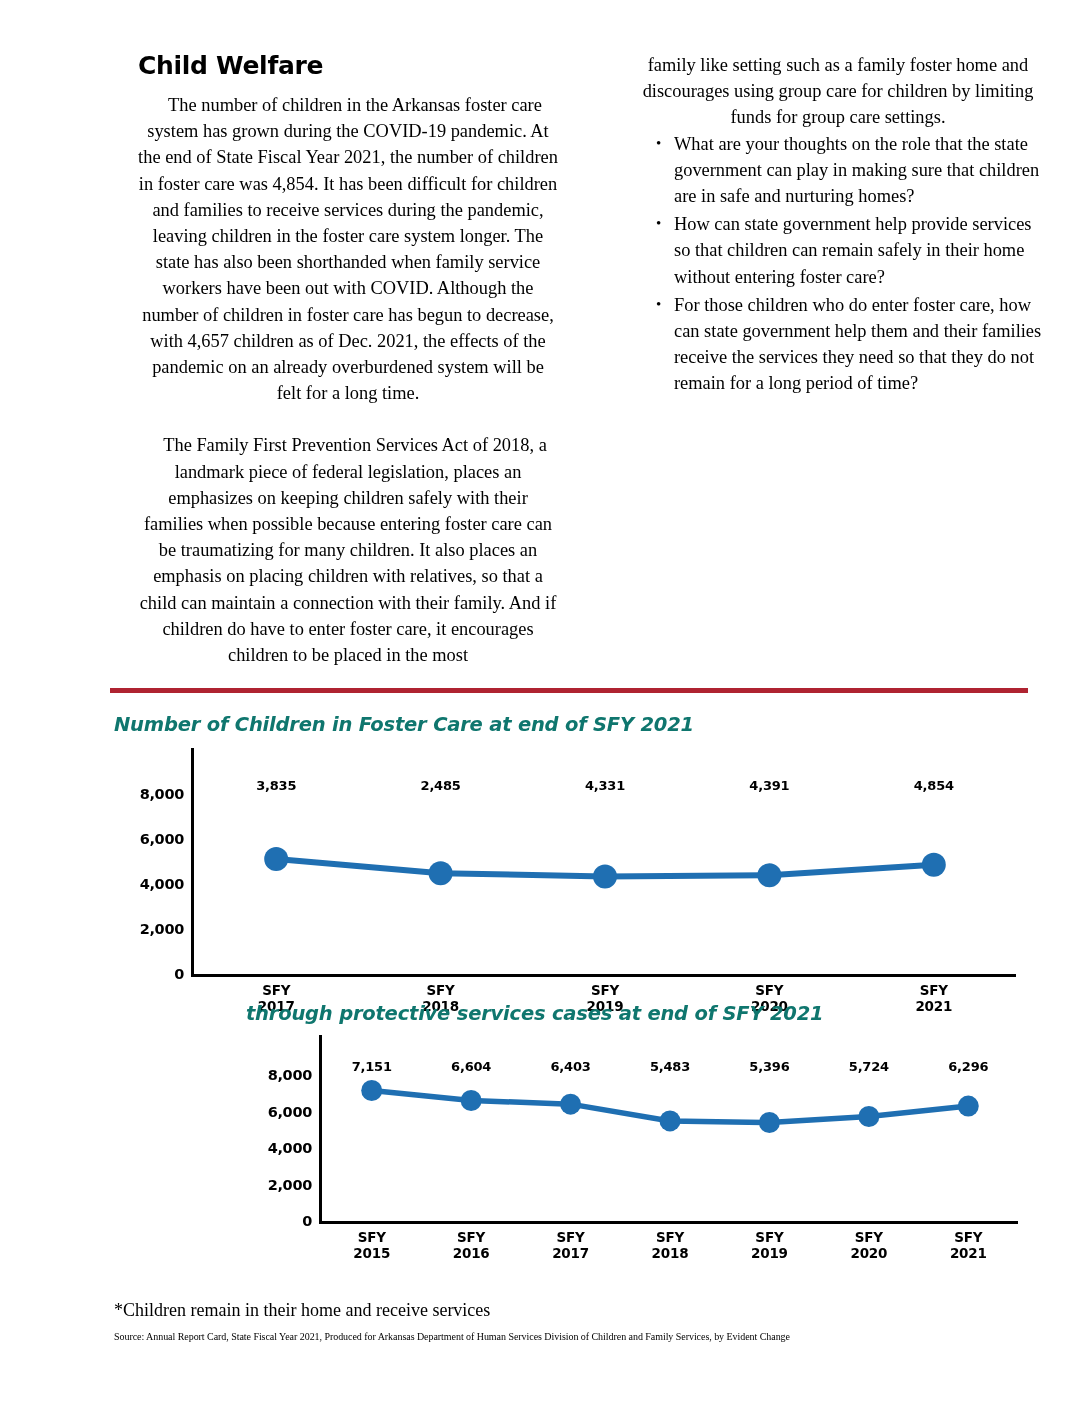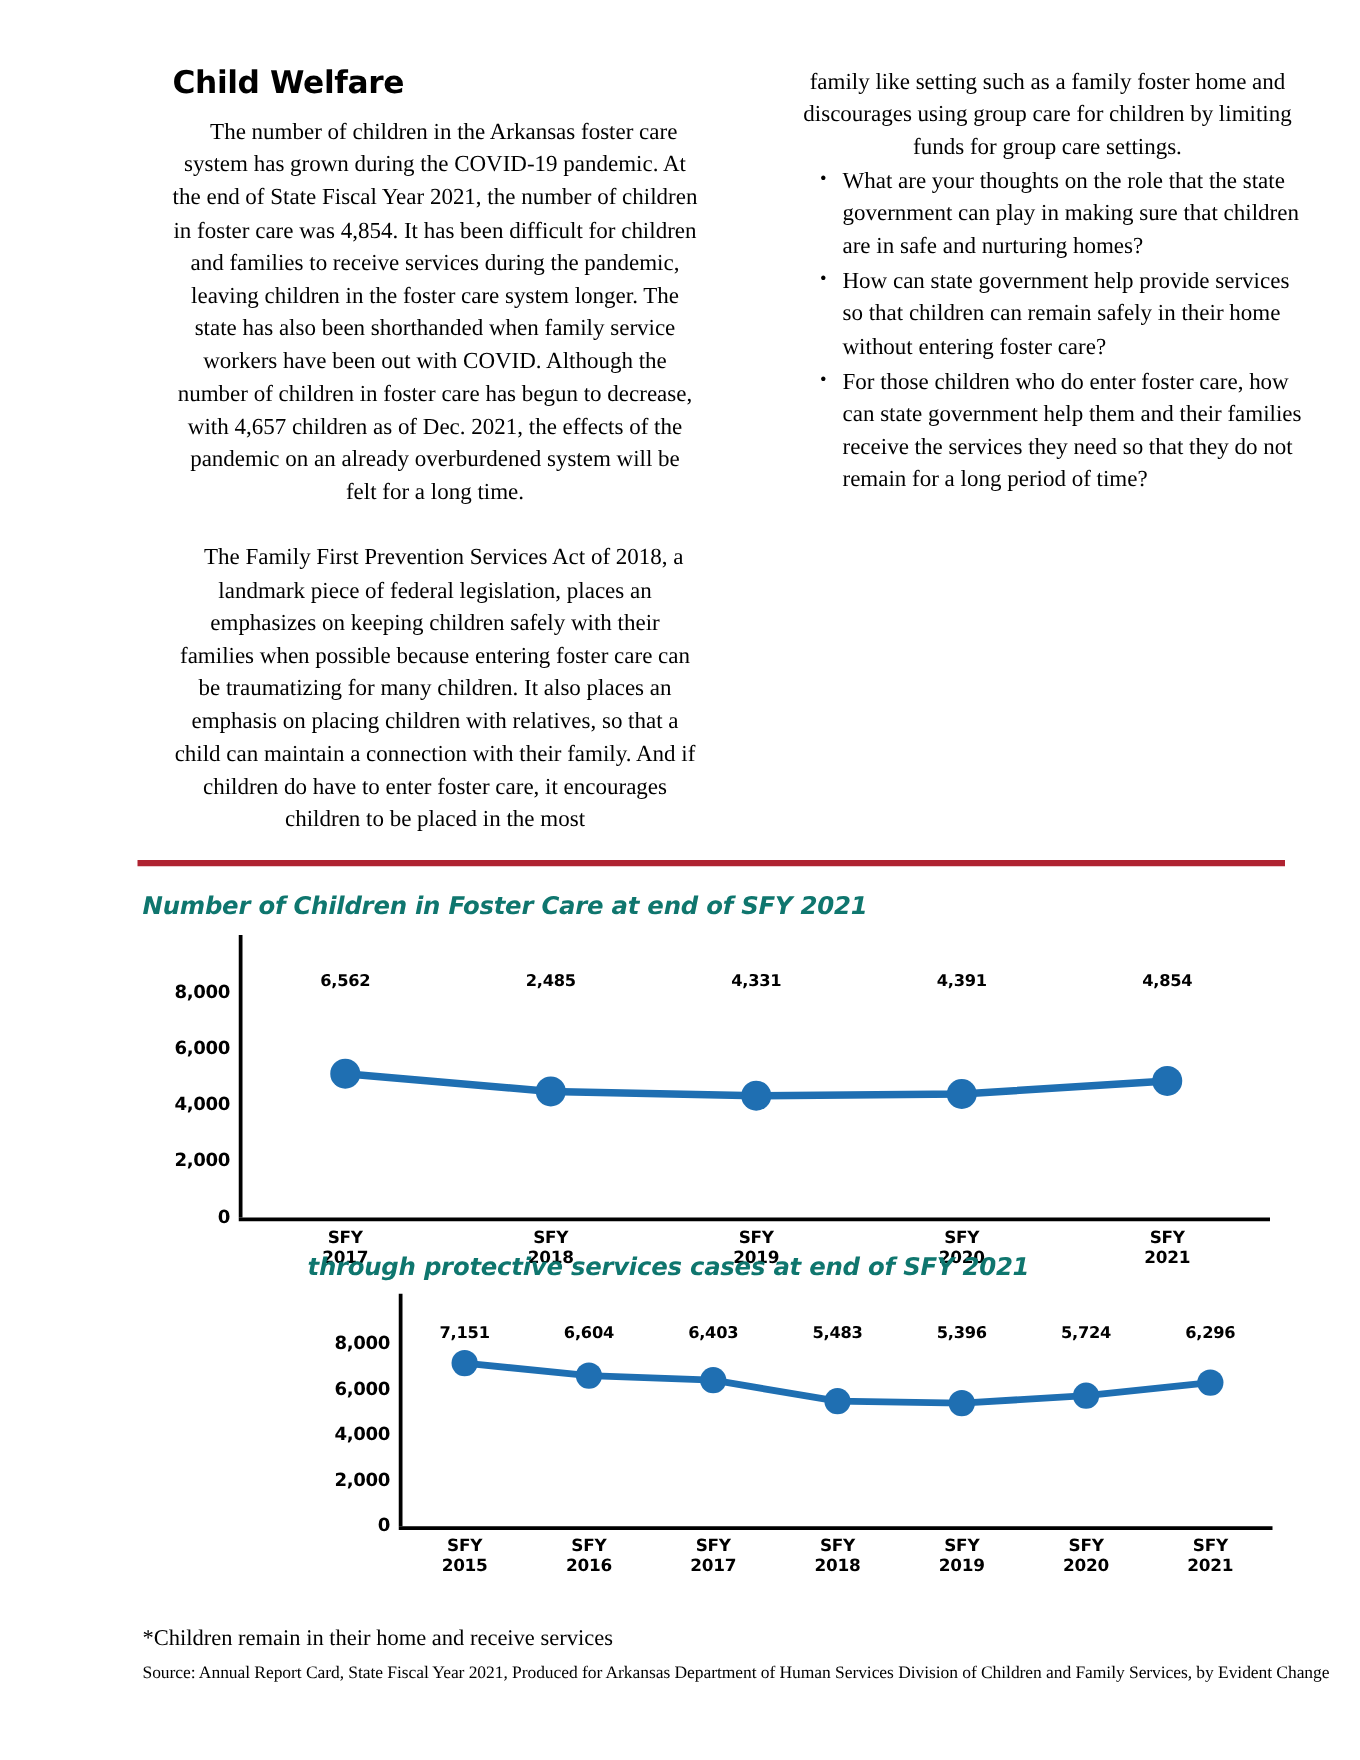--- a/index.html
+++ b/index.html
@@ -170,21 +170,21 @@
   svg.plot { position: absolute; left: 0; top: 0; overflow: visible; }
 
   
   .footnote {
     position: absolute;
     left: 114px;
     font-family: "Liberation Serif", serif;
     color: #000;
   }
   #footnote-star { top: 1300px; font-size: 18px; }
-  #footnote-source { top: 1331px; font-size: 14px; letter-spacing: -0.05px; }
+  #footnote-source { top: 1331px; font-size: 10px; letter-spacing: -0.05px; }
 </style>
 </head>
 <body>
 
 <div class="page">
 
   <div class="columns">
 
     <div class="col">
       <h1 class="section-title">Child Welfare</h1>
@@ -225,21 +225,21 @@
         <div class="y-tick" style="top: 91px; right: 844px;">6,000</div>
         <div class="y-tick" style="top: 46px; right: 844px;">8,000</div>
         <svg class="plot" width="914" height="230">
           <polyline points="162.2,110.9575 326.6,125.155 491,128.5525 655.4,127.2025 819.8000000000001,116.785" fill="none" stroke="#1F6FB2" stroke-width="6" stroke-linejoin="round" stroke-linecap="round"></polyline>
           <circle cx="162.2" cy="110.9575" r="12" fill="#1F6FB2"></circle>
           <circle cx="326.6" cy="125.155" r="12" fill="#1F6FB2"></circle>
           <circle cx="491" cy="128.5525" r="12" fill="#1F6FB2"></circle>
           <circle cx="655.4" cy="127.2025" r="12" fill="#1F6FB2"></circle>
           <circle cx="819.8000000000001" cy="116.785" r="12" fill="#1F6FB2"></circle>
         </svg>
-        <div class="data-label" style="left: 162.2px; top: 30px;">6,562</div>
+        <div class="data-label" style="left: 162.2px; top: 30px;">3,835</div>
         <div class="data-label" style="left: 326.6px; top: 30px;">2,485</div>
         <div class="data-label" style="left: 491px; top: 30px;">4,331</div>
         <div class="data-label" style="left: 655.4px; top: 30px;">4,391</div>
         <div class="data-label" style="left: 819.8px; top: 30px;">4,854</div>
         <div class="x-tick" style="left: 162.2px; top: 234px;">
           <div>SFY</div>
           <div>2017</div>
         </div>
         <div class="x-tick" style="left: 326.6px; top: 234px;">
           <div>SFY</div>

